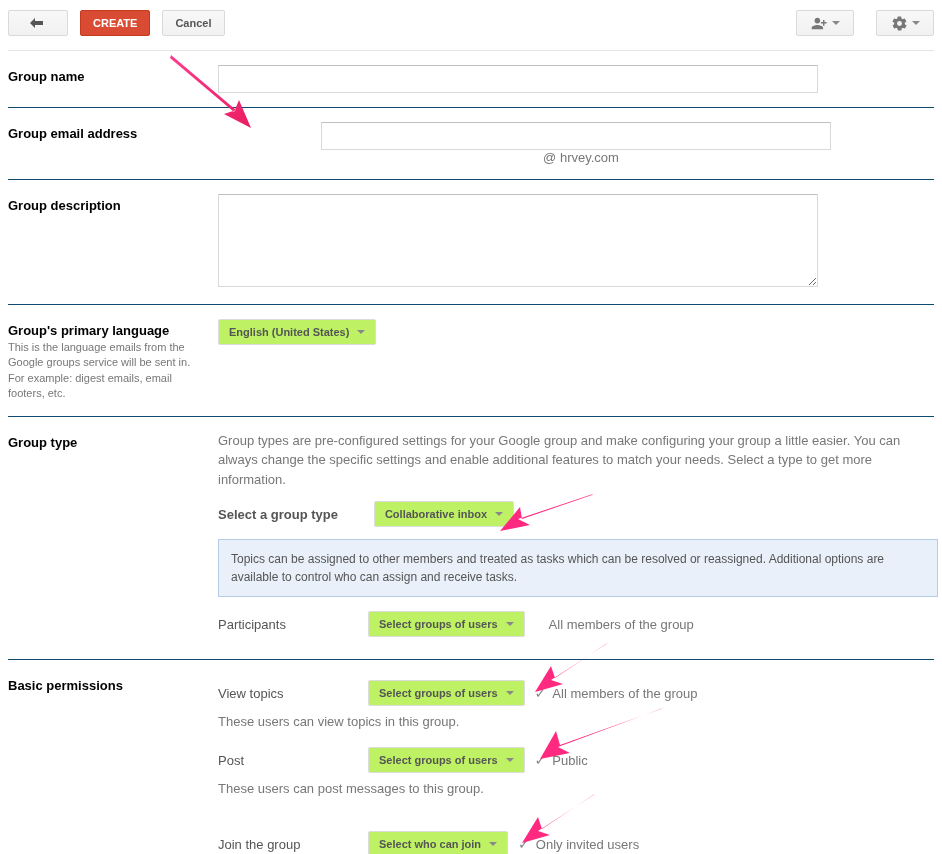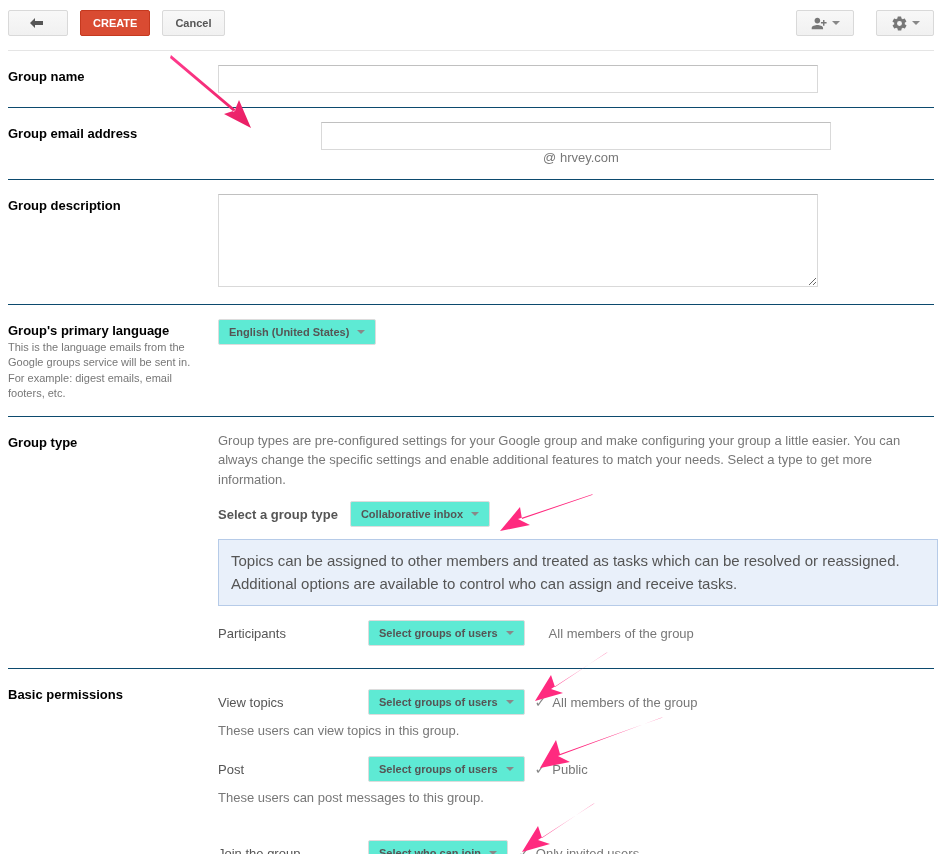--- a/index.html
+++ b/index.html
@@ -108,21 +108,21 @@
   flex-direction: column;
 }
 .email-input-wrap input { width: 510px; }
 .email-suffix {
   color: #777;
   padding-left: 10px;
   font-size: 13px;
 }
 .dropdown-btn {
   border: 1px solid #dcdcdc;
-  background: #5eead4;
+  background: #bef264;
   padding: 6px 10px;
   border-radius: 2px;
   font-size: 11px;
   font-weight: bold;
   color: #555;
   display: inline-flex;
   align-items: center;
   gap: 8px;
   cursor: pointer;
 }
@@ -147,21 +147,21 @@
   font-weight: normal;
   color: #555;
   width: 150px;
   font-size: 13px;
 }
 .info-box {
   background: #e9f0fa;
   border: 1px solid #b6cbe8;
   padding: 10px 12px;
   color: #555;
-  font-size: 15px;
+  font-size: 12px;
   line-height: 1.5;
   margin-top: 12px;
   margin-bottom: 14px;
   width: 720px;
 }
 .check-status {
   display: inline-flex;
   align-items: flex-end;
   color: #777;
   font-size: 13px;
@@ -261,21 +261,21 @@
     </div>
   </div>
 </div>
 
 <div class="row">
   <div class="label-col">
     <div class="label-title">Group type</div>
   </div>
   <div class="content-col">
     <div class="help-text">Group types are pre-configured settings for your Google group and make configuring your group a little easier. You can always change the specific settings and enable additional features to match your needs. Select a type to get more information.</div>
-    <div class="sub-row" style="position:relative;">
+    <div class="sub-row" style="position:relative;gap:24px;">
       <span style="font-weight:bold; color:#555; margin-right:12px;">Select a group type</span>
       <div class="dropdown-btn">
         <span>Collaborative inbox</span>
         <span class="caret-down"></span>
       </div>
       <div class="arrow" style="left:280px; top:-12px;">
         <svg width="100" height="50" viewBox="0 0 100 50">
             <path d="M95 5 L20 30 L32 36 L2 42 L22 18 L24 30 L94 6 Z" fill="#ff2a7f"></path>
           </svg>
       </div>

